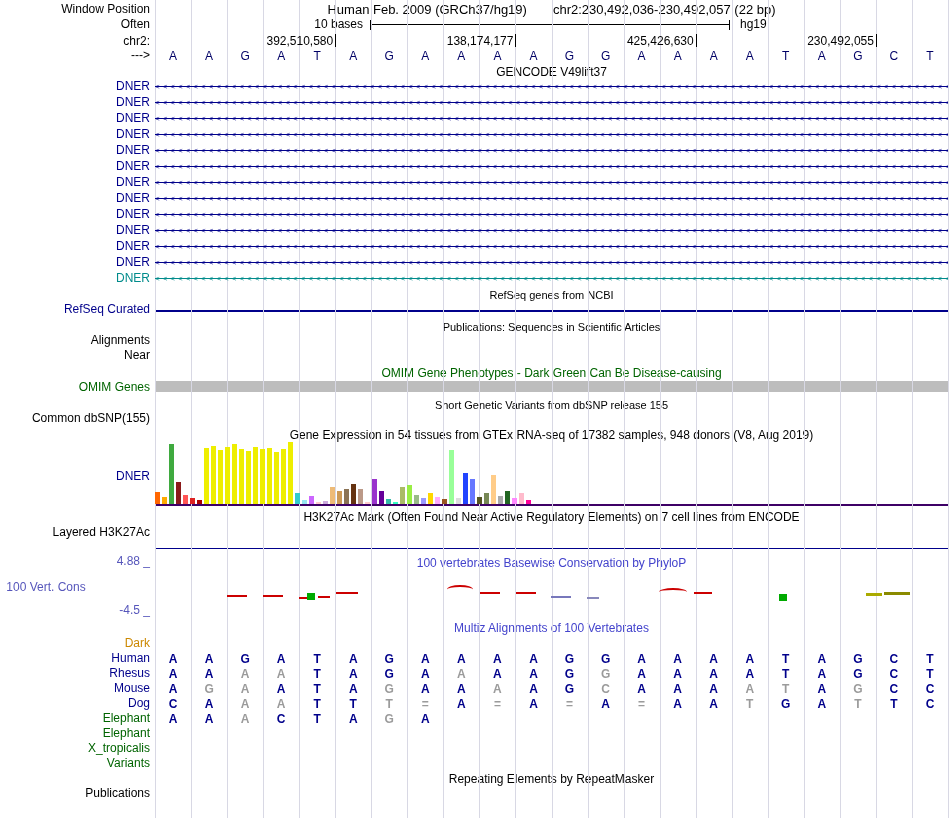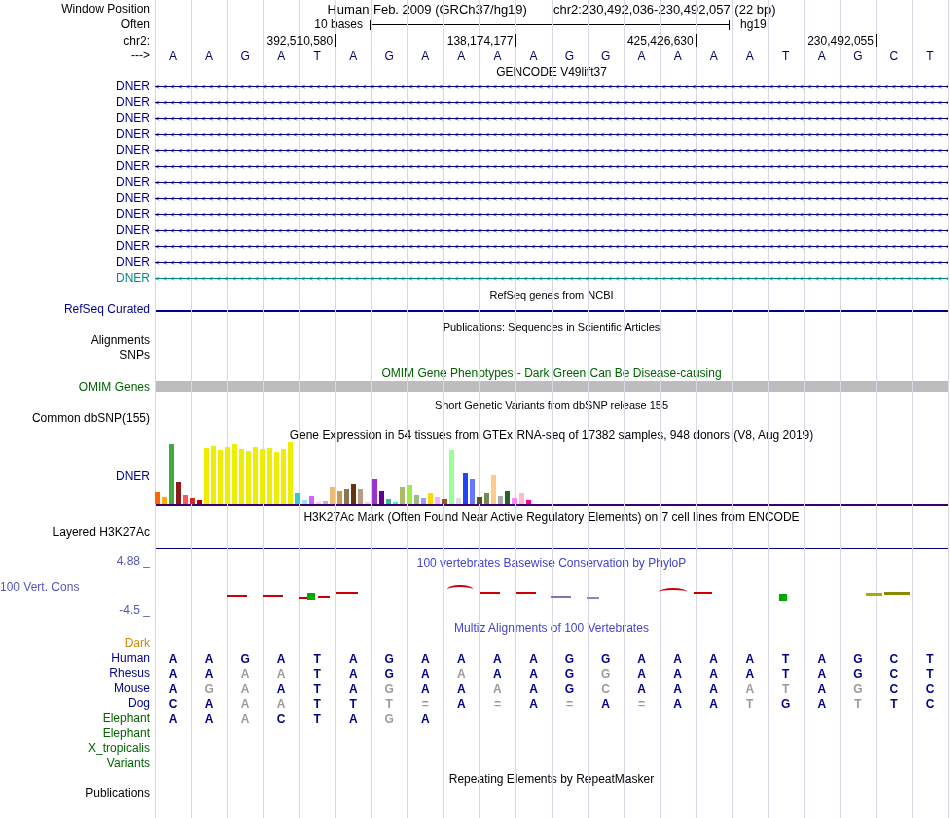--- a/index.html
+++ b/index.html
@@ -1,21 +1,21 @@
 <!DOCTYPE html>
 <html><head>
 <meta charset="utf-8">
 <style>
   *{margin:0;padding:0;box-sizing:border-box}
   html,body{background:#fff}
   #page{position:relative;width:950px;height:818px;background:#fff;overflow:hidden;
         font-family:"Liberation Sans","DejaVu Sans",sans-serif;color:#000}
   .vguide{position:absolute;top:0;bottom:0;width:1px;background:#d8d8e4}
   .llabel{position:absolute;left:0;width:150px;text-align:right;font-size:12px;line-height:13px;white-space:nowrap;color:#000}
-  .llabel-short{position:absolute;left:0;width:92px;text-align:left;font-size:12px;line-height:13px;white-space:nowrap}
+  .llabel-short{position:absolute;left:0;width:92px;text-align:center;font-size:12px;line-height:13px;white-space:nowrap}
   .navy{color:#00008b}.green{color:#006400}.consblue{color:#5656bb}.titleblue{color:#4343cc}
   .ctitle{position:absolute;left:155px;width:793px;text-align:center;font-size:12px;line-height:13px;white-space:nowrap}
   .small{font-size:11px}
   .htitle{position:absolute;top:3px;left:155px;width:793px;display:flex;justify-content:center;gap:26px;font-size:13px;line-height:14px}
   .scaletext{position:absolute;top:18px;left:155px;width:208px;text-align:right;font-size:12px;line-height:13px}
   .scalebar{position:absolute;top:20px;left:370px;width:360px;height:10px;border-left:1px solid #000;border-right:1px solid #000}
   .sb-line{position:absolute;top:4px;left:0;right:0;height:1px;background:#000}
   .hg19{position:absolute;top:18px;left:740px;font-size:12px;line-height:13px}
   .ticklabel{position:absolute;top:35px;font-size:12px;line-height:13px;text-align:right;white-space:nowrap}
   .tickmark{position:absolute;top:34px;width:1px;height:13px;background:#000}
@@ -59,21 +59,21 @@
   <div class="ctitle green" style="top:367px">OMIM Gene Phenotypes - Dark Green Can Be Disease-causing</div>
   <div class="ctitle small" style="top:399px">Short Genetic Variants from dbSNP release 155</div>
   <div class="ctitle" style="top:429px">Gene Expression in 54 tissues from GTEx RNA-seq of 17382 samples, 948 donors (V8, Aug 2019)</div>
   <div class="ctitle" style="top:511px">H3K27Ac Mark (Often Found Near Active Regulatory Elements) on 7 cell lines from ENCODE</div>
   <div class="ctitle titleblue" style="top:557px">100 vertebrates Basewise Conservation by PhyloP</div>
   <div class="ctitle titleblue" style="top:622px">Multiz Alignments of 100 Vertebrates</div>
   <div class="ctitle" style="top:773px">Repeating Elements by RepeatMasker</div>
 
   <div class="llabel navy" style="top:303px">RefSeq Curated</div>
   <div class="llabel" style="top:334px">Alignments</div>
-  <div class="llabel" style="top:349px">SNPs</div>
+  <div class="llabel" style="top:349px">Near</div>
   <div class="llabel green" style="top:381px">OMIM Genes</div>
   <div class="llabel" style="top:412px">Common dbSNP(155)</div>
   <div class="llabel navy" style="top:470px">DNER</div>
   <div class="llabel" style="top:526px">Layered H3K27Ac</div>
   <div class="llabel consblue" style="top:555px">4.88 _</div>
   <div class="llabel-short consblue" style="top:581px">100 Vert. Cons</div>
   <div class="llabel consblue" style="top:604px">-4.5 _</div>
   <div class="llabel" style="top:787px">Publications</div>
 
   <div class="hline refseq-line"></div>

